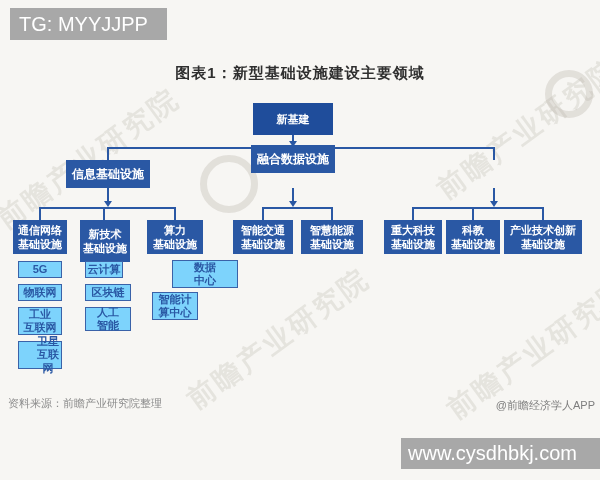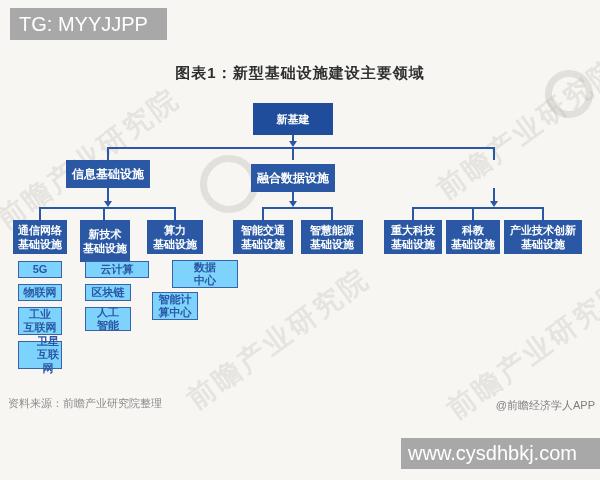--- a/index.html
+++ b/index.html
@@ -58,21 +58,21 @@
   <div class="wm-ring" style="left:545px;top:70px;width:34px;height:34px;"></div>
 
   <div class="badge top-badge">TG: MYYJJPP</div>
   <div class="badge bottom-badge">www.cysdhbkj.com</div>
 
   <div class="title">图表1：新型基础设施建设主要领域</div>
 
   <div class="node root" style="left:253px;top:103px;width:80px;height:32px;">新基建</div>
 
   <div class="node solid n2" style="left:66px;top:160px;width:84px;height:28px;">信息基础设施</div>
-  <div class="node solid n2" style="left:251px;top:164px;width:84px;height:28px;">融合数据设施</div>
+  <div class="node solid n2" style="left:251px;top:145px;width:84px;height:28px;">融合数据设施</div>
 
   <div class="node solid n3" style="left:13px;top:220px;width:54px;height:34px;">通信网络
 基础设施</div>
   <div class="node solid n3" style="left:80px;top:220px;width:50px;height:42px;">新技术
 基础设施</div>
   <div class="node solid n3" style="left:147px;top:220px;width:56px;height:34px;">算力
 基础设施</div>
 
   <div class="node solid n3" style="left:233px;top:220px;width:60px;height:34px;">智能交通
 基础设施</div>
@@ -86,21 +86,21 @@
   <div class="node solid n3" style="left:504px;top:220px;width:78px;height:34px;">产业技术创新
 基础设施</div>
 
   <div class="node leaf" style="left:18px;top:261px;width:44px;height:17px;">5G</div>
   <div class="node leaf" style="left:18px;top:284px;width:44px;height:17px;">物联网</div>
   <div class="node leaf" style="left:18px;top:307px;width:44px;height:28px;">工业
 互联网</div>
   <div class="node leaf" style="left:18px;top:341px;width:44px;height:28px;padding-left:16px;">卫星
 互联网</div>
 
-  <div class="node leaf" style="left:85px;top:261px;width:64px;height:17px;">云计算</div>
+  <div class="node leaf" style="left:85px;top:261px;width:38px;height:17px;">云计算</div>
   <div class="node leaf" style="left:85px;top:284px;width:46px;height:17px;">区块链</div>
   <div class="node leaf" style="left:85px;top:307px;width:46px;height:24px;">人工
 智能</div>
 
   <div class="node leaf" style="left:152px;top:260px;width:66px;height:28px;margin-left:20px;">数据
 中心</div>
   <div class="node leaf" style="left:152px;top:292px;width:46px;height:28px;">智能计
 算中心</div>
 
   <div class="vline" style="left:292px;top:135px;height:7px;"></div>

